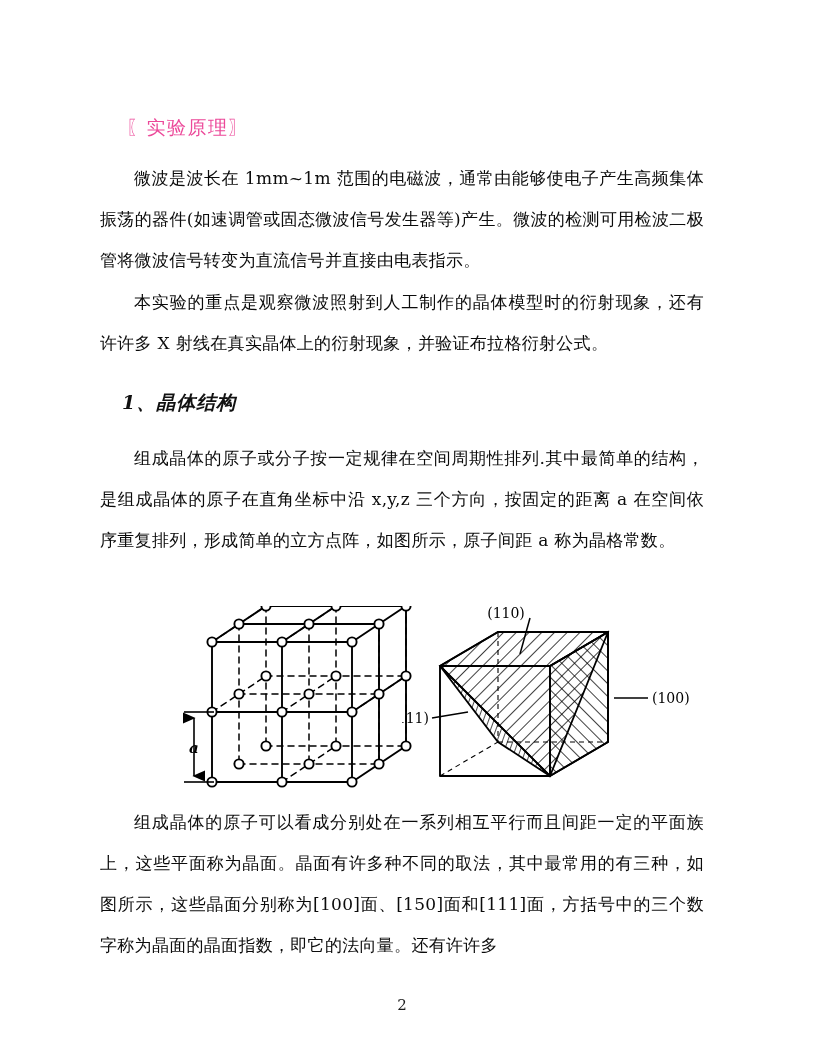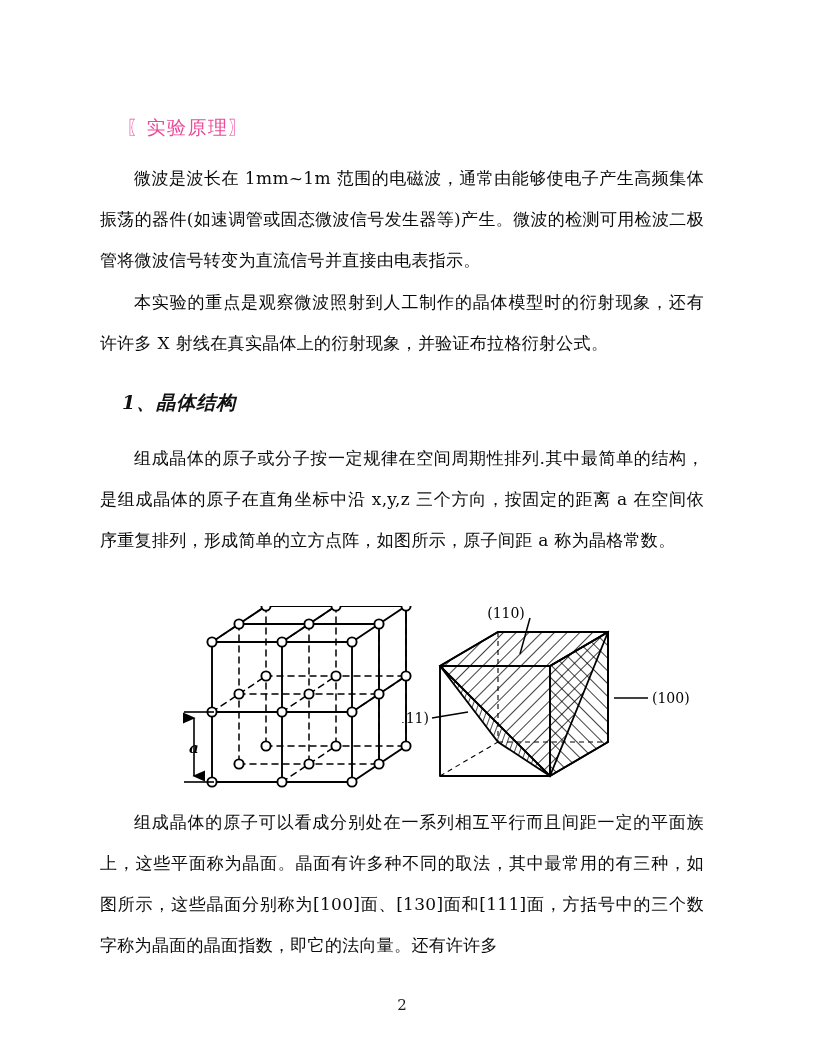--- a/index.html
+++ b/index.html
@@ -277,18 +277,18 @@
             <line x1="66" y1="106" x2="30" y2="112"></line>
           </g>
 
           <text x="104" y="12" font-family="DejaVu Serif, Liberation Serif, serif" font-size="14" fill="#000" text-anchor="middle">(110)</text>
           <text x="250" y="97" font-family="DejaVu Serif, Liberation Serif, serif" font-size="14" fill="#000">(100)</text>
           <text x="27" y="117" font-family="DejaVu Serif, Liberation Serif, serif" font-size="14" fill="#000" text-anchor="end">(111)</text>
         </svg>
       </div>
     </div>
 
-    <p class="para" id="para-4">组成晶体的原子可以看成分别处在一系列相互平行而且间距一定的平面族上，这些平面称为晶面。晶面有许多种不同的取法，其中最常用的有三种，如图所示，这些晶面分别称为[100]面、[130]面和[111]面，方括号中的三个数字称为晶面的晶面指数，即它的法向量。还有许许多</p>
+    <p class="para" id="para-4">组成晶体的原子可以看成分别处在一系列相互平行而且间距一定的平面族上，这些平面称为晶面。晶面有许多种不同的取法，其中最常用的有三种，如图所示，这些晶面分别称为[100]面、[150]面和[111]面，方括号中的三个数字称为晶面的晶面指数，即它的法向量。还有许许多</p>
 
     <div class="page-number">2</div>
 
   </div>
 </div>
 
 </body></html>

